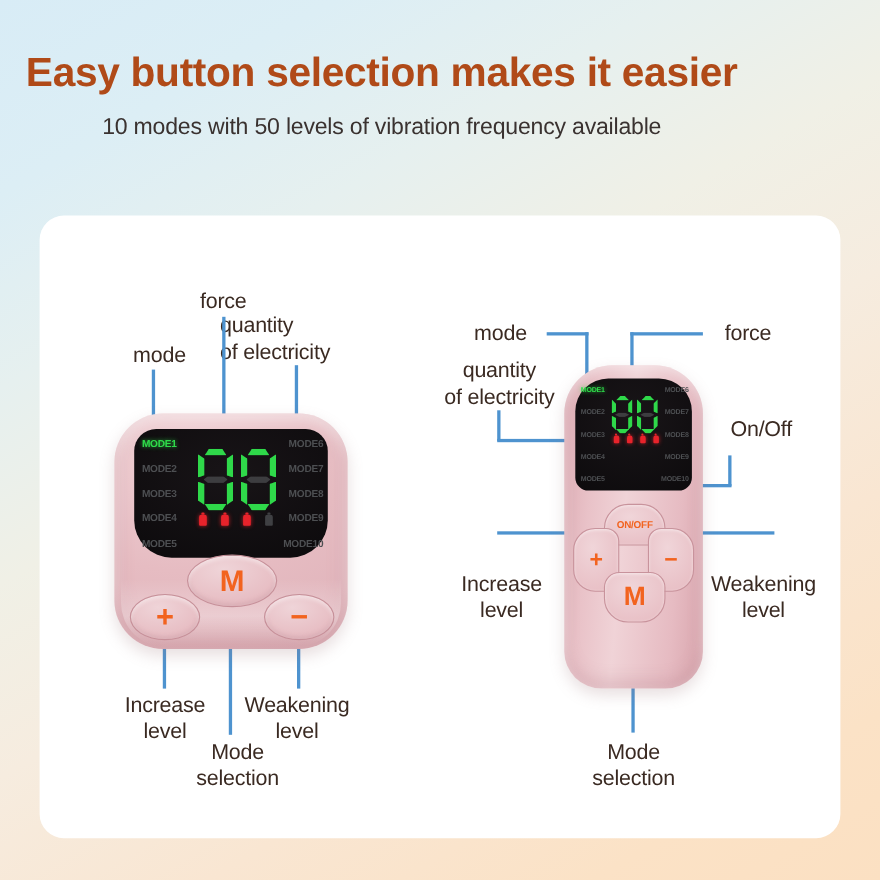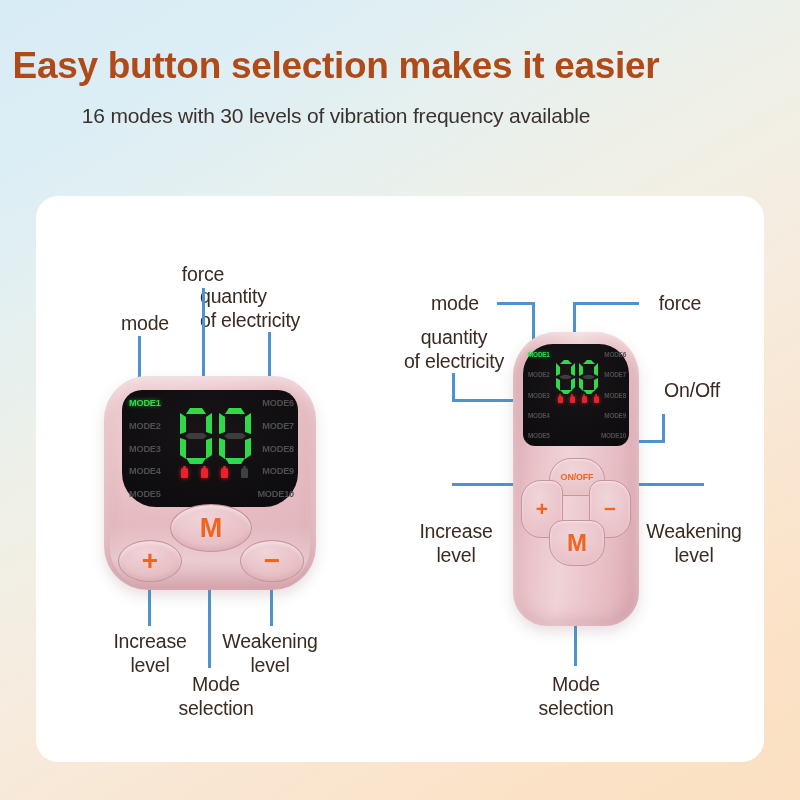--- a/index.html
+++ b/index.html
@@ -28,21 +28,21 @@
         #f6ecdf 56%,
         #f9e6d2 72%,
         #fbe2c6 88%,
         #fbe0c2 100%);
     overflow: hidden;
   }
 
   
   #header {
     position: absolute;
-    top: 0; left: 0;
+    top: 0; left: 11px;
     width: 672px;
     text-align: center;
   }
   #title {
     margin: 0;
     padding-top: 42px;
     font-size: 37px;
     line-height: 48px;
     font-weight: bold;
     color: #b04a18;
@@ -287,21 +287,21 @@
   .petal.right  { right: 0;   top: 22px; width: 40px; height: 56px; border-radius: 12px 20px 20px 12px; font-size: 21px; }
   .petal.bottom { left: 28px; top: 62px; width: 54px; height: 44px; border-radius: 14px 14px 22px 22px; font-size: 24px; }
 </style>
 </head>
 <body>
 
 <div id="page">
 
   <div id="header">
     <h1 id="title">Easy button selection makes it easier</h1>
-    <p id="subtitle">16 modes with 30 levels of vibration frequency available</p>
+    <p id="subtitle">10 modes with 50 levels of vibration frequency available</p>
   </div>
 
   <div id="card"></div>
 
   <div class="callout" style="left:104px; top:311px; width:82px;">mode</div>
 
   <div class="callout" style="left:158px; top:262px; width:90px;">force</div>
 
   <div class="callout" style="left:200px; top:284px; width:148px; text-align:left;">quantity
 of electricity</div>

